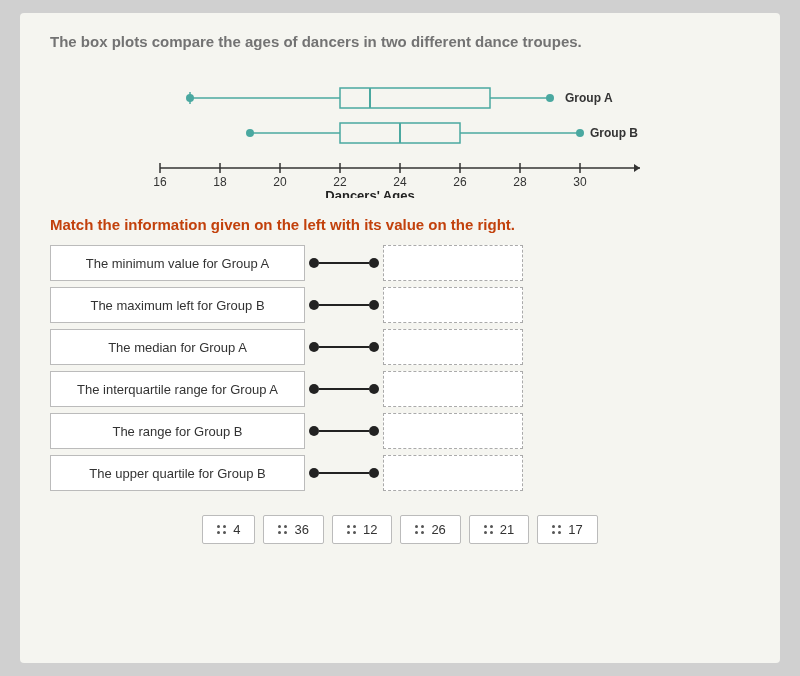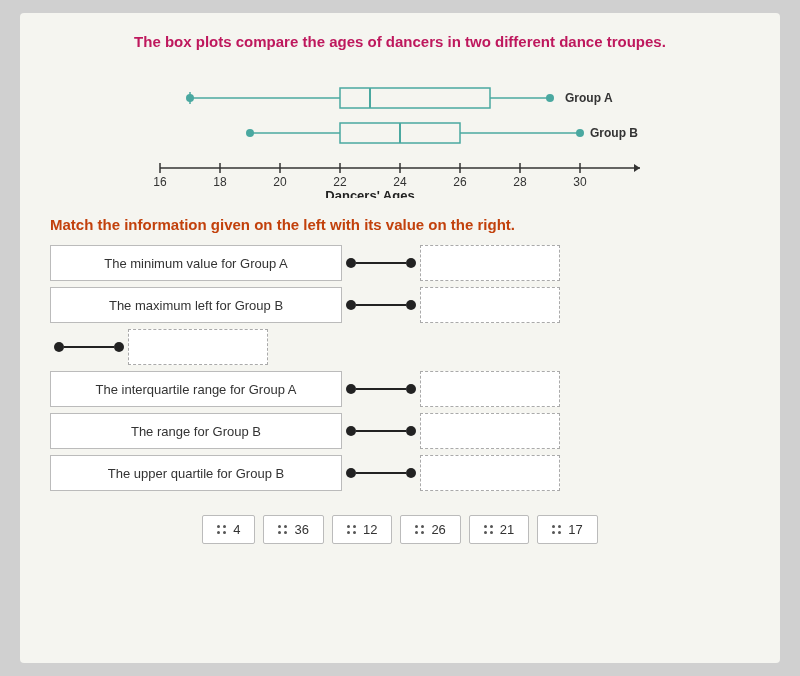--- a/index.html
+++ b/index.html
@@ -13,25 +13,25 @@
       padding: 10px;
     }
     .card {
       background: #f5f5f0;
       width: 760px;
       min-height: 650px;
       border-radius: 4px;
       padding: 20px 30px 30px 30px;
     }
     .main-title {
-      text-align: center;
+      text-align: left;
       font-size: 15px;
       font-weight: bold;
       margin-bottom: 18px;
-      color: #be185d;
+      color: #737373;
     }
     
     .boxplot-container {
       position: relative;
       width: 540px;
       margin: 0 auto 6px auto;
       height: 130px;
     }
     
     .match-title {
@@ -42,21 +42,21 @@
     }
     .match-row {
       display: flex;
       align-items: center;
       margin-bottom: 6px;
       position: relative;
     }
     .match-left {
       background: white;
       border: 1px solid #bbb;
-      width: 292px;
+      width: 255px;
       min-height: 36px;
       display: flex;
       align-items: center;
       justify-content: center;
       font-size: 13px;
       color: #333;
       padding: 6px 20px;
       text-align: center;
     }
     .match-connector {
@@ -206,20 +206,21 @@
     <div class="match-row">
       <div class="match-left">The maximum left for Group B</div>
       <div class="match-connector">
         <div class="dot-left"></div>
         <div class="line-h"></div>
         <div class="dot-right"></div>
       </div>
       <div class="match-right"></div>
     </div>
     <div class="match-row">
+      <div class="match-left">The median for Group A</div>
       <div class="match-connector">
         <div class="dot-left"></div>
         <div class="line-h"></div>
         <div class="dot-right"></div>
       </div>
       <div class="match-right"></div>
     </div>
     <div class="match-row">
       <div class="match-left">The interquartile range for Group A</div>
       <div class="match-connector">

